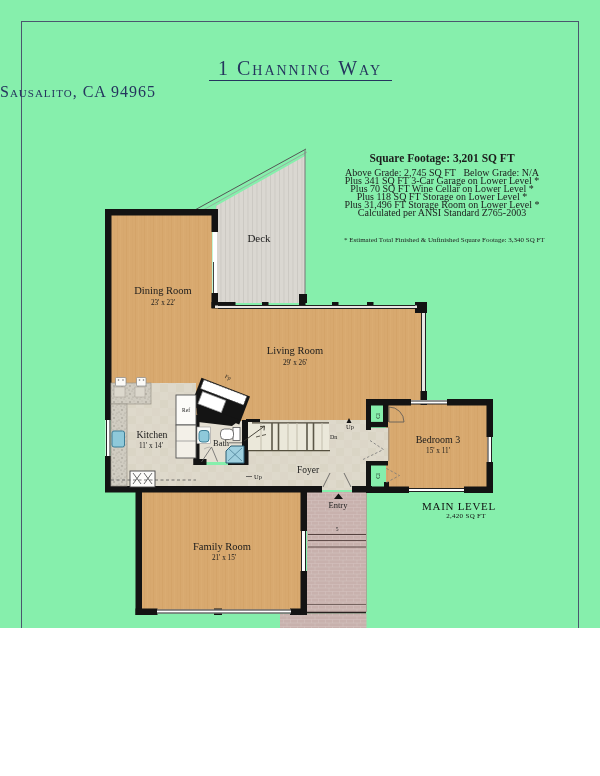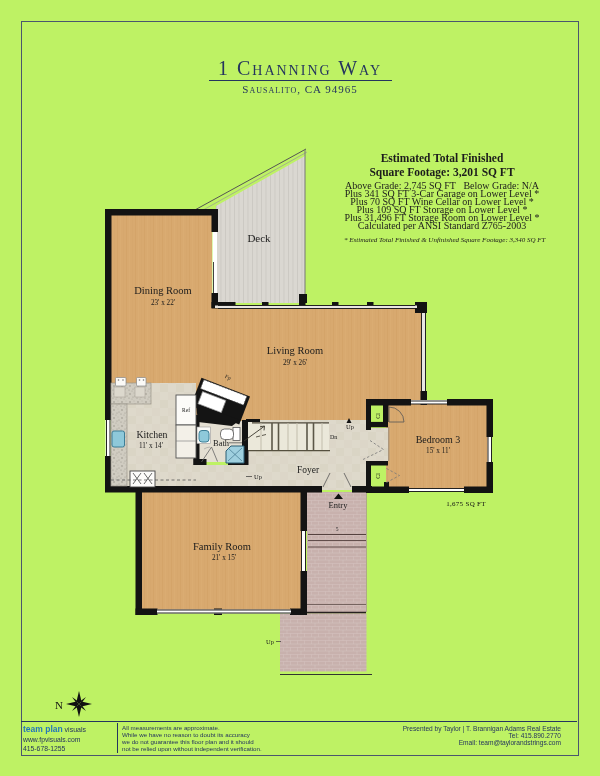--- a/index.html
+++ b/index.html
@@ -1,25 +1,25 @@
 <!DOCTYPE html>
 <html><head>
 <meta charset="utf-8">
 <style>
 html,body{margin:0;padding:0;background:#fff;}
-#page{position:relative;width:600px;height:776px;background:#bef264;font-family:"Liberation Serif",serif;overflow:hidden;}
+#page{position:relative;width:600px;height:628px;background:#86efac;font-family:"Liberation Serif",serif;overflow:hidden;}
 #frame{position:absolute;left:21px;top:21px;width:556px;height:733px;border:1.5px solid #4a566e;}
 #title{position:absolute;left:0;top:57px;width:600px;text-align:center;font-variant:small-caps;font-size:20px;letter-spacing:2px;color:#25355e;}
 #titleline{position:absolute;left:209px;top:80px;width:183px;height:0;border-top:1.5px solid #25355e;}
-#sub{position:absolute;left:0;top:83px;width:600px;text-align:center;font-variant:small-caps;font-size:11px;letter-spacing:1px;color:#25355e;}
+#sub{position:absolute;left:0;top:83px;width:600px;font-variant:small-caps;font-size:16px;letter-spacing:1px;color:#25355e;}
 #sqft{position:absolute;left:342px;top:152px;width:200px;text-align:center;color:#1c1c1c;}
 #sqft .b{font-weight:bold;font-size:11.5px;line-height:13.5px;}
 #sqft .s{font-size:10px;line-height:8px;}
 #sqft .i{}
-#footnote{position:absolute;left:344px;top:236px;width:230px;font-size:7px;color:#1c1c1c;white-space:nowrap;font-style:italic;}
+#footnote{position:absolute;left:344px;top:236px;width:230px;font-size:7px;color:#1c1c1c;white-space:nowrap;}
 #mainlevel{position:absolute;left:379px;top:500px;width:160px;text-align:center;color:#111;}
 #mainlevel .ml{font-size:11px;letter-spacing:0.7px;}
 #mainlevel .mf{font-size:7px;letter-spacing:0.3px;padding-left:14px;}
 #footer{position:absolute;left:21px;top:721px;width:556px;height:33px;border-top:1.3px solid #25355e;font-family:"Liberation Sans",sans-serif;}
 #fp1{position:absolute;left:2px;top:3px;width:92px;font-size:6.8px;color:#25355e;line-height:9.5px;}
 #fpsep{position:absolute;left:96px;top:1px;height:30px;border-left:1px solid #25355e;}
 #fp2{position:absolute;left:101px;top:2px;width:140px;font-size:6.2px;color:#25355e;line-height:7px;}
 #fp3{position:absolute;right:16px;top:3px;width:250px;font-size:6.6px;color:#25355e;line-height:7.2px;text-align:right;}
 </style>
 </head>
@@ -28,27 +28,26 @@
 
   <div id="frame"></div>
 
   <div id="title">1 Channing Way</div>
 
   <div id="titleline"></div>
 
   <div id="sub">Sausalito, CA 94965</div>
 
   <div id="sqft">
-    <div class="b">Estimated Total Finished</div>
     <div class="b">Square Footage: 3,201 SQ FT</div>
     <div style="height:3px"></div>
     <div class="s">Above Grade: 2,745 SQ FT&nbsp;&nbsp;&nbsp;Below Grade: N/A</div>
     <div class="s">Plus 341 SQ FT 3-Car Garage on Lower Level *</div>
     <div class="s">Plus 70 SQ FT Wine Cellar on Lower Level *</div>
-    <div class="s">Plus 109 SQ FT Storage on Lower Level *</div>
+    <div class="s">Plus 118 SQ FT Storage on Lower Level *</div>
     <div class="s">Plus 31,496 FT Storage Room on Lower Level *</div>
     <div class="s i">Calculated per ANSI Standard Z765-2003</div>
   </div>
 
   <div id="footnote">* Estimated Total Finished &amp; Unfinished Square Footage: 3,340 SQ FT</div>
 
   <svg id="plan" width="600" height="776" viewBox="0 0 600 776" style="position:absolute;left:0;top:0;">
   <defs>
     <pattern id="wood" width="9" height="60" patternUnits="userSpaceOnUse">
       <rect width="9" height="60" fill="#d8a96f"></rect>
@@ -338,21 +337,22 @@
       <path d="M13 0 L2.5 -2.5 L0 0 L2.5 2.5 Z"></path>
       <path d="M-7 -7 L-1.5 -3 L-3 -1.5 Z"></path>
       <path d="M7 -7 L1.5 -3 L3 -1.5 Z"></path>
       <path d="M-7 7 L-1.5 3 L-3 1.5 Z"></path>
       <path d="M7 7 L1.5 3 L3 1.5 Z"></path>
     </g>
   </g>
   </svg>
 
   <div id="mainlevel">
-    <div class="mf">1,675 SQ FT</div>
+    <div class="ml">MAIN LEVEL</div>
+    <div class="mf">2,420 SQ FT</div>
   </div>
 
   <div id="footer">
 
     <div id="fp1"><span style="font-weight:bold;font-size:8.5px;color:#2579b8;">team plan</span> <span style="font-size:7px;">visuals</span><br>www.fpvisuals.com<br>415-678-1255</div>
 
     <div id="fpsep"></div>
 
     <div id="fp2">All measurements are approximate.<br>While we have no reason to doubt its accuracy<br>we do not guarantee this floor plan and it should<br>not be relied upon without independent verification.</div>
 

